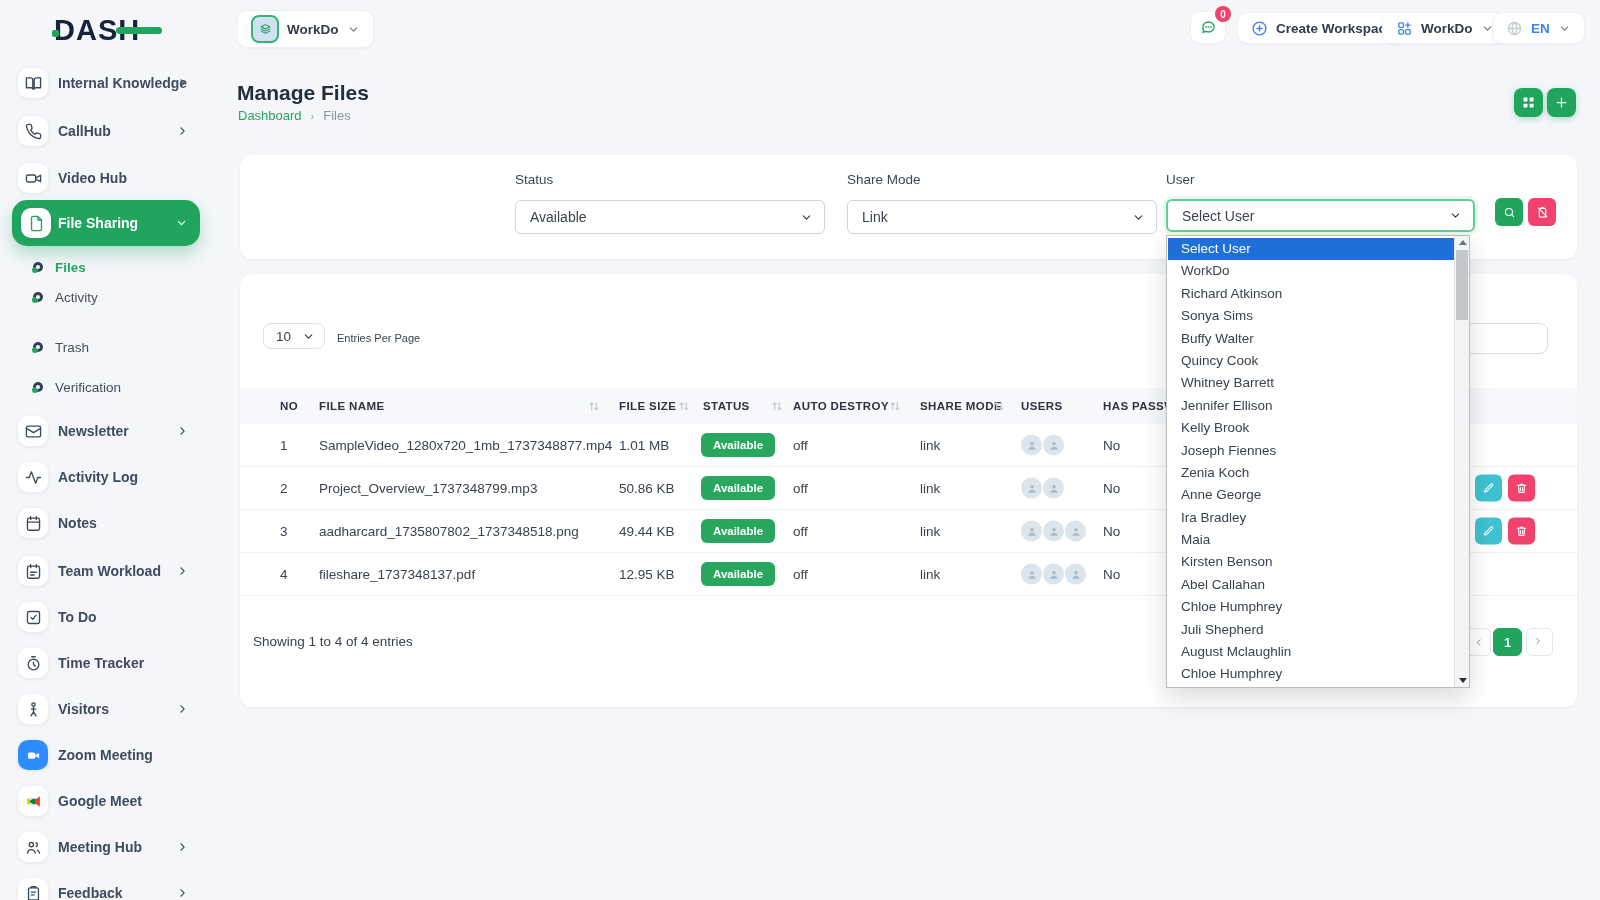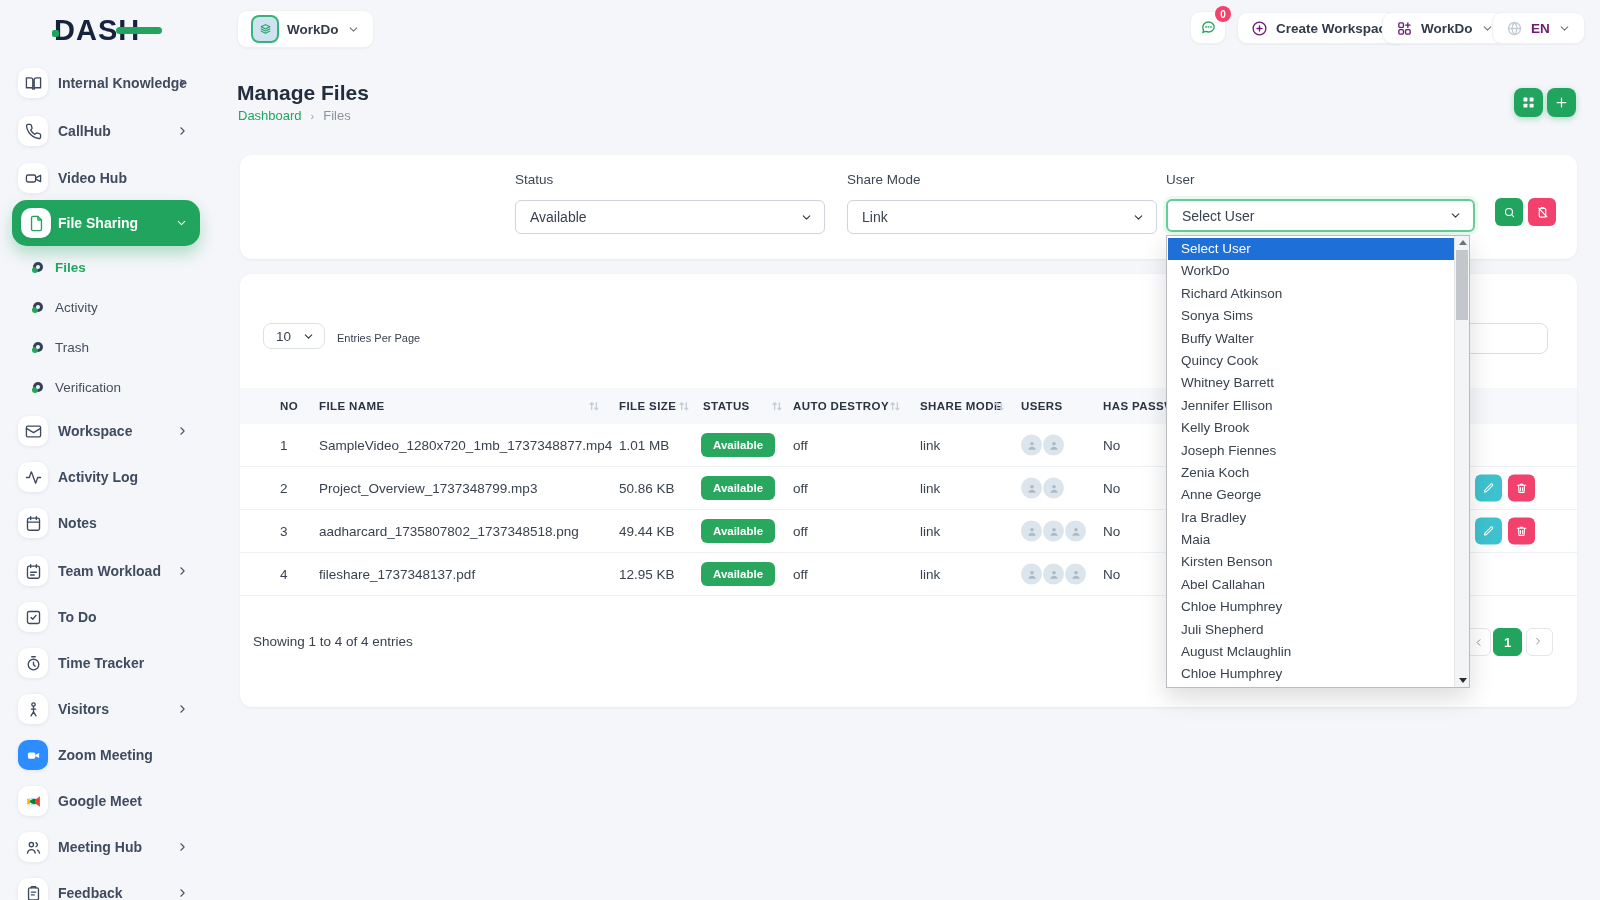--- a/index.html
+++ b/index.html
@@ -35,21 +35,21 @@
   
   .pill { position:absolute; background:#fff; border:1px solid #eef0f4; border-radius:10px; display:flex; align-items:center; gap:8px; padding:0 13px; box-shadow:0 1px 2px rgba(16,24,40,.04); font-size:13.5px; font-weight:600; color:#323b49; cursor:pointer; }
   .ws-pill { left:237px; top:10px; height:38px; }
   .ws-tile { width:28px; height:28px; border-radius:8px; background:#cfe2f2; border:2px solid #35b475; display:flex; align-items:center; justify-content:center; color:#1f9e58; }
   .chat-pill { left:1190px; top:11px; width:36px; height:33px; justify-content:center; padding:0; color:#21a55e; }
   .chat-badge { position:absolute; top:-6px; right:-6px; min-width:16px; height:16px; border-radius:8px; background:#f1416c; color:#fff; font-size:10px; font-weight:700; display:flex; align-items:center; justify-content:center; padding:0 4px; }
   .create-pill { left:1237px; top:12px; height:32px; }
   .wd-pill { left:1382px; top:12px; height:32px; }
   .en-pill { left:1492px; top:12px; height:32px; }
   .chev-sm { color:#6b7480; }
-  .green-txt { color:#701a75; }
+  .green-txt { color:#3b82f6; }
   .globe { color:#c3ccd5; }
 
   
   .page-title { position:absolute; left:237px; top:81px; font-size:21px; font-weight:700; color:#222e3e; }
   .crumbs { position:absolute; left:238px; top:108px; display:flex; align-items:center; gap:9px; font-size:13px; }
   .crumb-link { color:#21a55e; cursor:pointer; }
   .crumb-sep { color:#9aa3ae; font-size:11px; }
   .crumb-cur { color:#8b93a1; }
   .sq-btn { position:absolute; width:29px; height:29px; border-radius:8px; background:#21a55e; color:#fff; display:flex; align-items:center; justify-content:center; cursor:pointer; box-shadow:0 2px 6px rgba(33,165,94,.35); }
 
@@ -161,41 +161,41 @@
           <svg class="svgs" viewBox="0 0 24 24">
             <path d="m6 9 6 6 6-6"></path>
           </svg>
         </span>
     </div>
 
     <div class="nav-sub" style="top:257px">
       <span class="dotb"></span>
       <span class="nav-sub-label sub-active">Files</span>
     </div>
-    <div class="nav-sub" style="top:297px">
+    <div class="nav-sub" style="top:287px">
       <span class="dotb"></span>
       <span class="nav-sub-label">Activity</span>
     </div>
     <div class="nav-sub" style="top:337px">
       <span class="dotb"></span>
       <span class="nav-sub-label">Trash</span>
     </div>
     <div class="nav-sub" style="top:377px">
       <span class="dotb"></span>
       <span class="nav-sub-label">Verification</span>
     </div>
 
     <div class="nav-item" style="top:416px">
       <span class="nav-tile">
           <svg class="svgi" viewBox="0 0 24 24">
             <rect x="2" y="4.5" width="20" height="15" rx="2"></rect>
             <path d="m22 7.5-10 6-10-6"></path>
           </svg>
         </span>
-      <span class="nav-label">Workspace</span>
+      <span class="nav-label">Newsletter</span>
       <span class="nav-chev">
           <svg class="svgs" viewBox="0 0 24 24">
             <path d="m9 6 6 6-6 6"></path>
           </svg>
         </span>
     </div>
 
     <div class="nav-item" style="top:462px">
       <span class="nav-tile">
           <svg class="svgi" viewBox="0 0 24 24">

